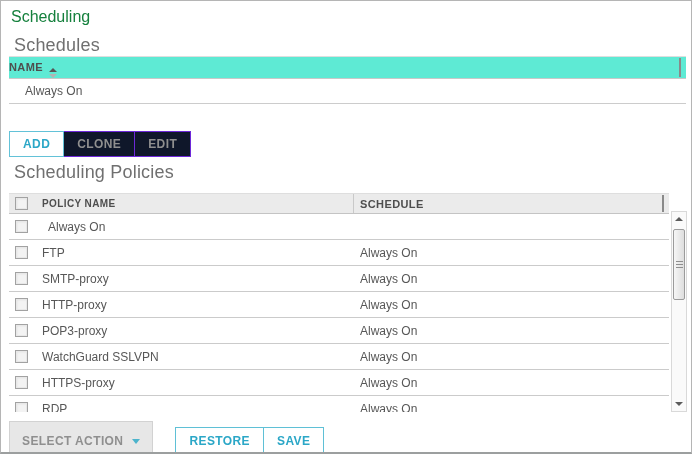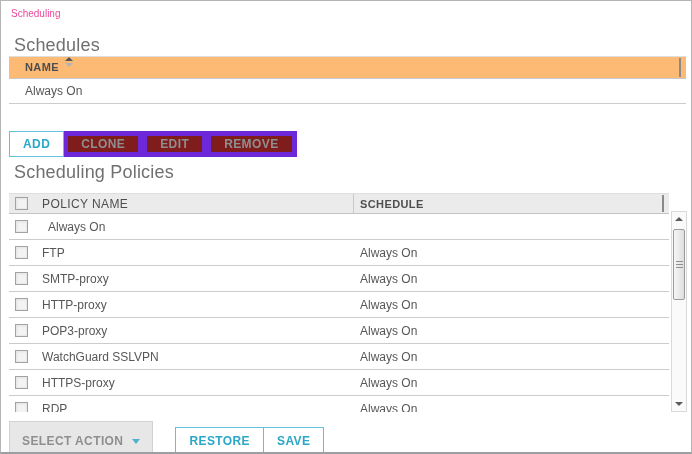--- a/index.html
+++ b/index.html
@@ -1,67 +1,67 @@
 <!DOCTYPE html>
 <html><head>
 <meta charset="utf-8">
 <style>
   html,body { margin:0; padding:0; background:#fff; }
   .screen {
     position:relative; width:692px; height:454px; box-sizing:border-box;
     background:#ffffff; border:1px solid #b5b5b5; border-bottom:2px solid #9c9f9f;
     overflow:hidden; font-family:"Liberation Sans","DejaVu Sans",sans-serif;
   }
-  .breadcrumb { position:absolute; top:7px; left:10px; font-size:10px; color:#ec4899; }
+  .breadcrumb { position:absolute; top:7px; left:10px; font-size:16px; color:#15803d; }
   .section-title { position:absolute; left:10px; margin:3px; font-size:18px; font-weight:400; color:#707070; letter-spacing:0.2px; }
   .schedules-title { top:31px; }
   .policies-title { top:158px; }
 
   
   .schedules-table { position:absolute; left:8px; top:55px; width:677px; }
   .thead {
-    position:relative; height:21px; line-height:21px; background:#fdba74;
+    position:relative; height:21px; line-height:21px; background:#5eead4;
     border-top:1px solid #dedede; border-bottom:1px solid #c9c9c9;
-    padding-left:16px; display:flex; align-items:flex-start;
+    display:flex; align-items:flex-end;
   }
   .th-label { font-size:11px; font-weight:bold; color:#4e4e4e; letter-spacing:0.4px; }
   .sort-icon { display:inline-flex; flex-direction:column; margin-left:6px; gap:2px; }
   .tri-up    { width:0; height:0; border-left:4px solid transparent; border-right:4px solid transparent; border-bottom:4px solid #555; }
   .tri-down  { width:0; height:0; border-left:4px solid transparent; border-right:4px solid transparent; border-top:4px solid #b3b3b3; }
   .col-grip { position:absolute; right:5px; top:1px; bottom:1px; width:2px; background:#8a8a8a; }
   .trow {
     height:24px; line-height:24px; padding-left:16px;
     font-size:12px; color:#575757; border-bottom:1px solid #cccccc; background:#fff;
   }
 
   
   .btn-group { display:flex; }
   .schedules-actions { position:absolute; left:8px; top:130px; }
   .btn {
     box-sizing:border-box; height:26px; padding:0 13px; font-family:inherit;
     font-size:12px; font-weight:bold; letter-spacing:0.4px; cursor:pointer;
     display:inline-flex; align-items:center; justify-content:center;
   }
   .btn.accent { background:#ffffff; border:1px solid #63c2d8; color:#2ba7c7; position:relative; z-index:2; }
-  .btn.gray   { background:#7f1d1d; border:5px solid #6d28d9; color:#8f8f8f; margin-left:-1px; }
+  .btn.gray   { background:#0f172a; border:1px solid #6d28d9; color:#8f8f8f; margin-left:-1px; }
 
   
   .policies-viewport { position:absolute; left:8px; top:192px; width:660px; height:219px; overflow:hidden; }
   .pthead {
     position:relative; height:21px; background:#ebebeb;
     border-top:1px solid #dedede; border-bottom:1px solid #c4c4c4;
     display:flex; align-items:center; padding-left:6px; box-sizing:border-box;
   }
   .cb {
     flex:0 0 13px; width:13px; height:13px; box-sizing:border-box;
     background:#f3f3f3; border:1px solid #a2a2a2;
     box-shadow: inset 0 0 0 1px #e8e8e8, inset 1px 1px 2px rgba(0,0,0,0.10);
     margin-right:14px;
   }
-  .pth-name { width:311px; font-size:12px; font-weight:normal; color:#4e4e4e; letter-spacing:0.4px; }
+  .pth-name { width:311px; font-size:10px; font-weight:bold; color:#4e4e4e; letter-spacing:0.4px; }
   .pth-div { width:1px; align-self:stretch; background:#c9c9c9; }
   .pth-sched { flex:1; padding-left:6px; font-size:11px; font-weight:bold; color:#4e4e4e; letter-spacing:0.4px; }
   .prow {
     display:flex; align-items:center; height:26px; box-sizing:border-box;
     padding-left:6px; border-bottom:1px solid #cbcbcb; background:#fff;
   }
   .p-name { width:312px; font-size:12px; color:#575757; }
   .p-sched { flex:1; padding-left:6px; font-size:12px; color:#575757; }
 
   
@@ -111,21 +111,20 @@
     </div>
     <div class="trow">
       <span>Always On</span>
     </div>
   </div>
 
   <div class="btn-group schedules-actions">
     <button class="btn accent">ADD</button>
     <button class="btn gray">CLONE</button>
     <button class="btn gray">EDIT</button>
-    <button class="btn gray">REMOVE</button>
   </div>
 
   <h2 class="section-title policies-title">Scheduling Policies</h2>
 
   <div class="policies-viewport">
     <div class="pthead">
       <span class="cb"></span>
       <span class="pth-name">POLICY NAME</span>
       <span class="pth-div"></span>
       <span class="pth-sched">SCHEDULE</span>

